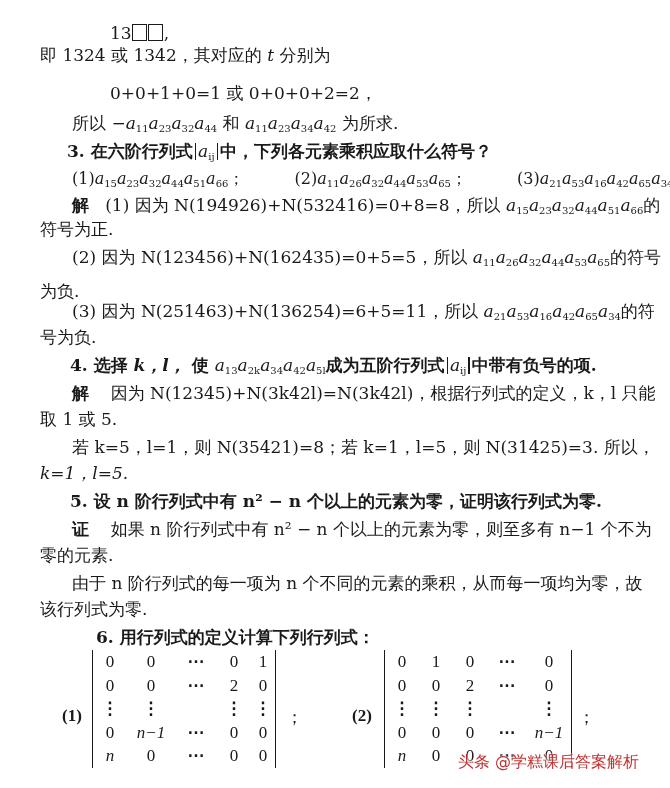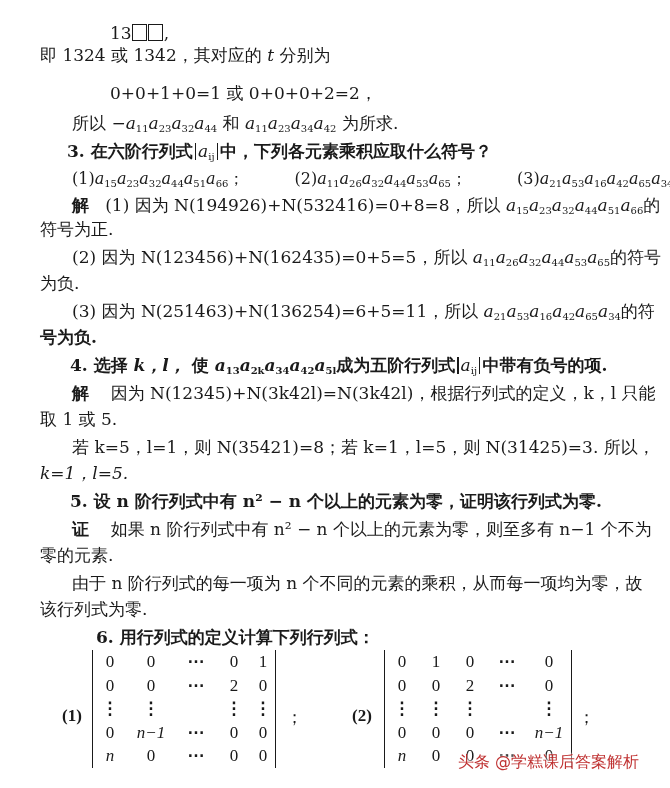--- a/index.html
+++ b/index.html
@@ -70,37 +70,37 @@
   <i>a</i><sub>15</sub><i>a</i><sub>23</sub><i>a</i><sub>32</sub><i>a</i><sub>44</sub><i>a</i><sub>51</sub><i>a</i><sub>66</sub><span>的</span>
 </div>
 <div class="line" style="left:40px; top:218px;">
   <span>符号为正.</span>
 </div>
 <div class="line" style="left:72px; top:246px;">
   <span>(2) 因为</span>
   <span>N(123456)+N(162435)=0+5=5，所以</span>
   <i>a</i><sub>11</sub><i>a</i><sub>26</sub><i>a</i><sub>32</sub><i>a</i><sub>44</sub><i>a</i><sub>53</sub><i>a</i><sub>65</sub><span>的符号</span>
 </div>
-<div class="line" style="left:40px; top:272px;text-align:right;">
+<div class="line" style="left:40px; top:280px;text-align:right;">
   <span>为负.</span>
 </div>
 <div class="line" style="left:72px; top:300px;">
   <span>(3) 因为</span>
   <span>N(251463)+N(136254)=6+5=11，所以</span>
   <i>a</i><sub>21</sub><i>a</i><sub>53</sub><i>a</i><sub>16</sub><i>a</i><sub>42</sub><i>a</i><sub>65</sub><i>a</i><sub>34</sub><span>的符</span>
 </div>
-<div class="line" style="left:40px; top:326px;font-weight:bold;">
+<div class="line" style="left:40px; top:326px;">
   <span>号为负.</span>
 </div>
 
 <div class="line b" style="left:70px; top:354px;">
   <span>4. 选择</span>
   <i>k，l，</i>
   <span>使</span>
-  <span style="font-weight:bold"><i>a</i><sub>13</sub><i>a</i><sub>2k</sub><i>a</i><sub>34</sub><i>a</i><sub>42</sub><i>a</i><sub>5l</sub></span><span>成为五阶行列式</span><span class="bar"></span><i style="font-weight:normal">a</i><sub style="font-weight:normal">ij</sub><span class="bar"></span><span>中带有负号的项.</span>
+  <span style="font-weight:normal"><i>a</i><sub>13</sub><i>a</i><sub>2k</sub><i>a</i><sub>34</sub><i>a</i><sub>42</sub><i>a</i><sub>5l</sub></span><span>成为五阶行列式</span><span class="bar"></span><i style="font-weight:normal">a</i><sub style="font-weight:normal">ij</sub><span class="bar"></span><span>中带有负号的项.</span>
 </div>
 <div class="line" style="left:72px; top:382px;">
   <span class="b">解</span>&nbsp;&nbsp;&nbsp;
   <span>因为 N(12345)+N(3k42l)=N(3k42l)，根据行列式的定义，k，l 只能</span>
 </div>
 <div class="line" style="left:40px; top:408px;text-align:right;">
   <span>取 1 或 5.</span>
 </div>
 <div class="line" style="left:72px; top:436px;">
   <span>若 k=5，l=1，则 N(35421)=8；若 k=1，l=5，则 N(31425)=3. 所以，</span>

